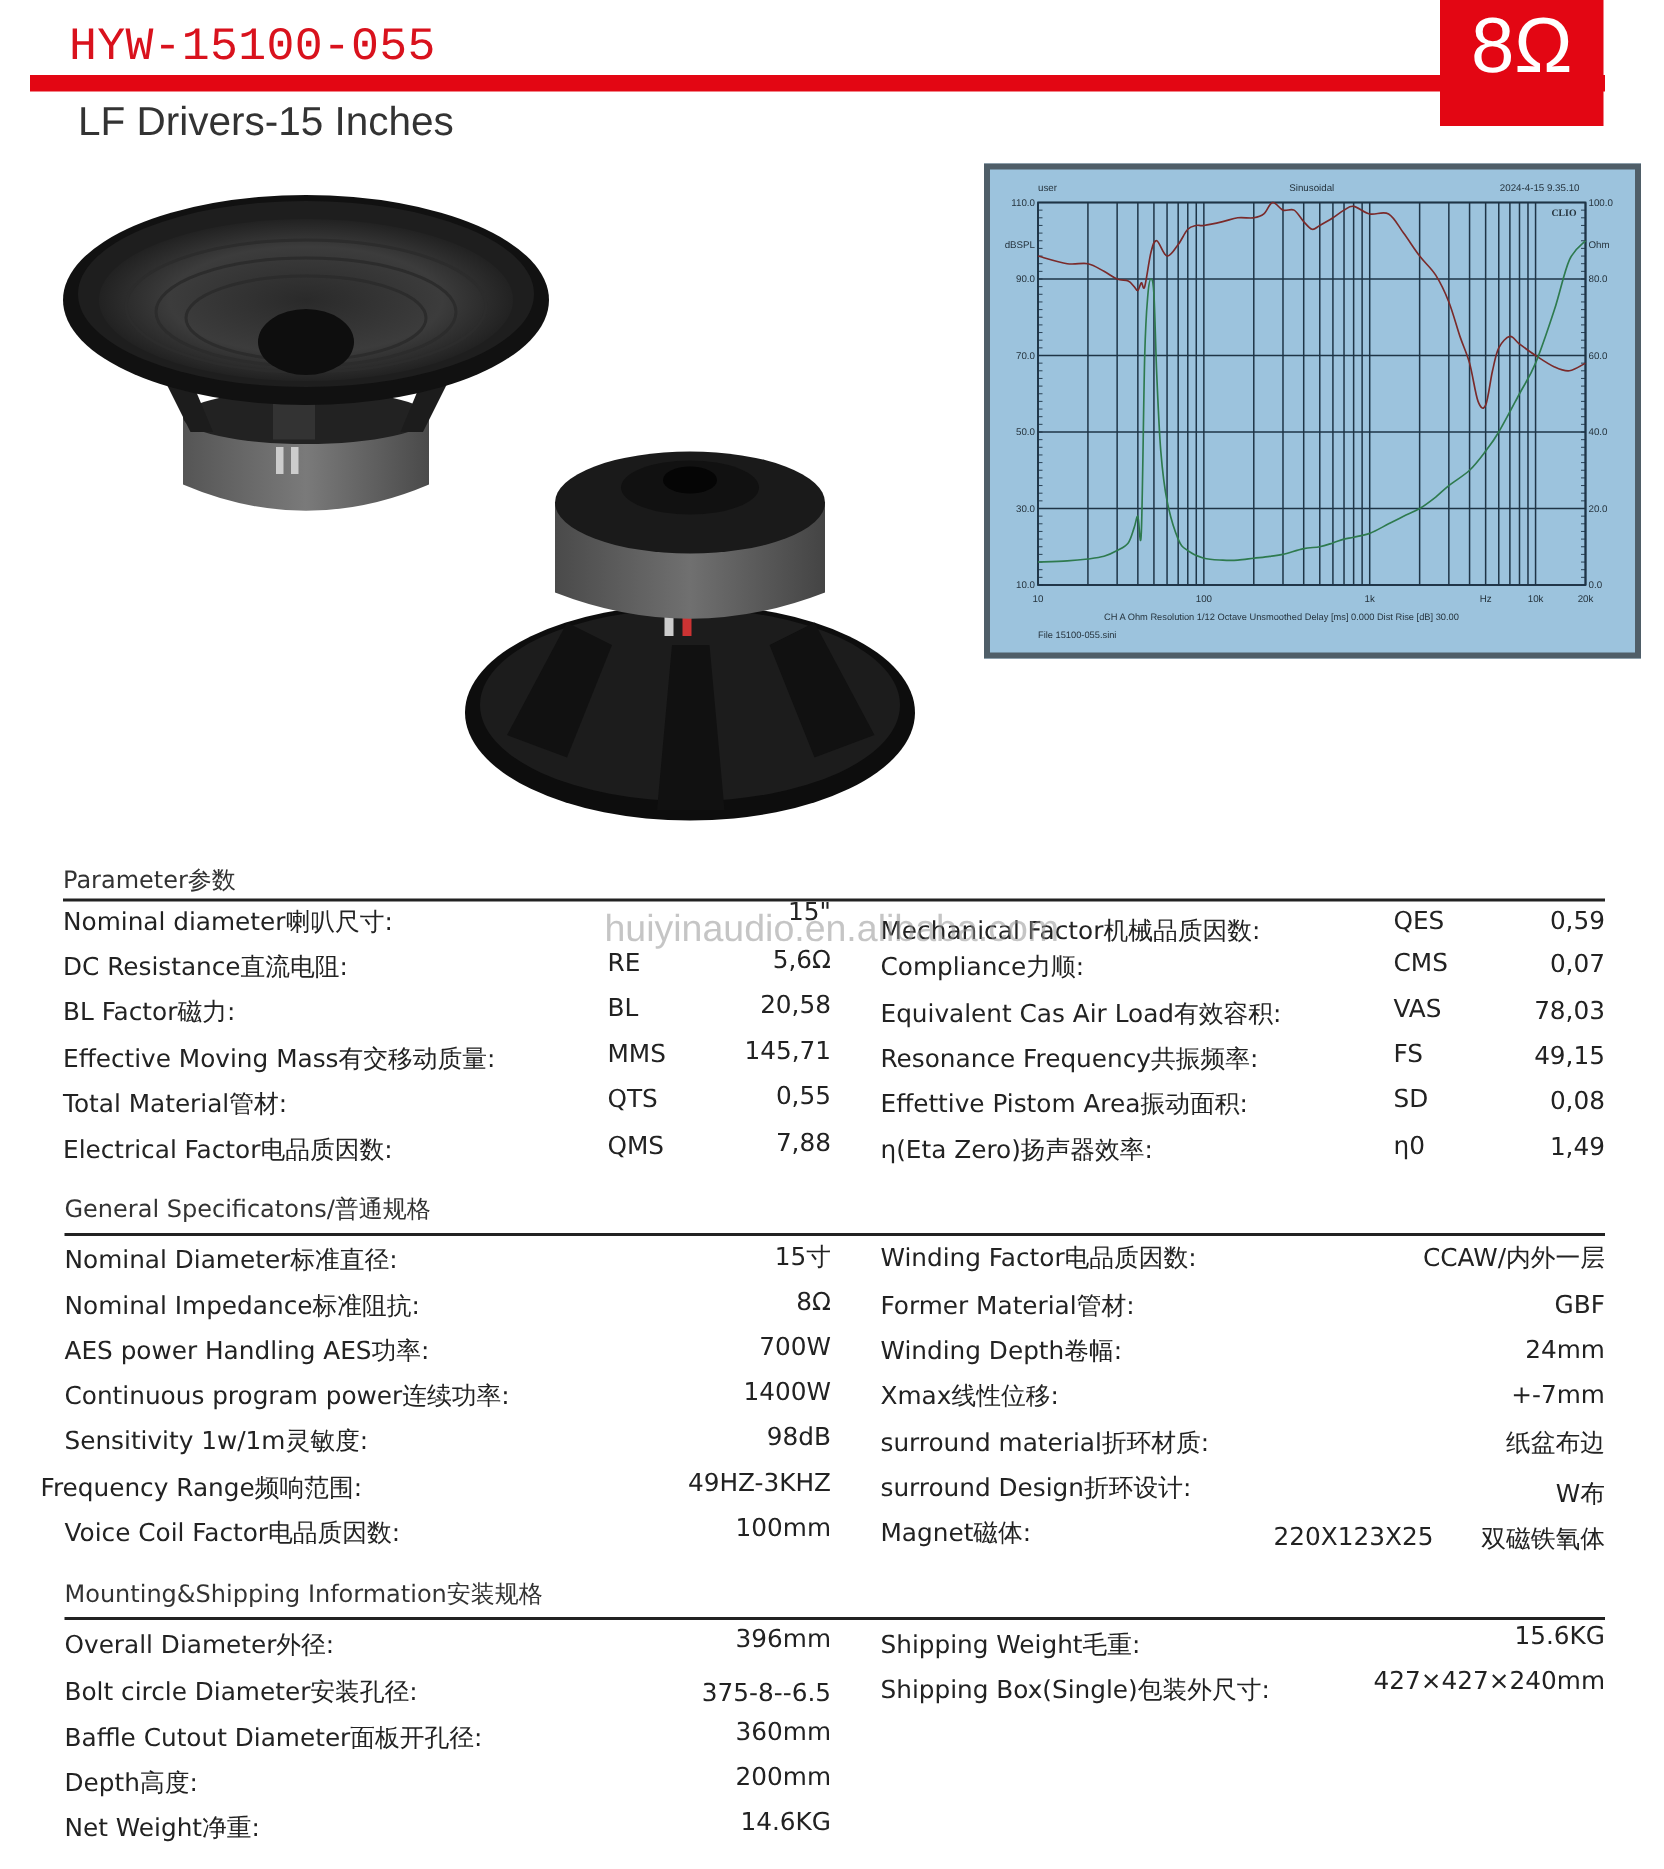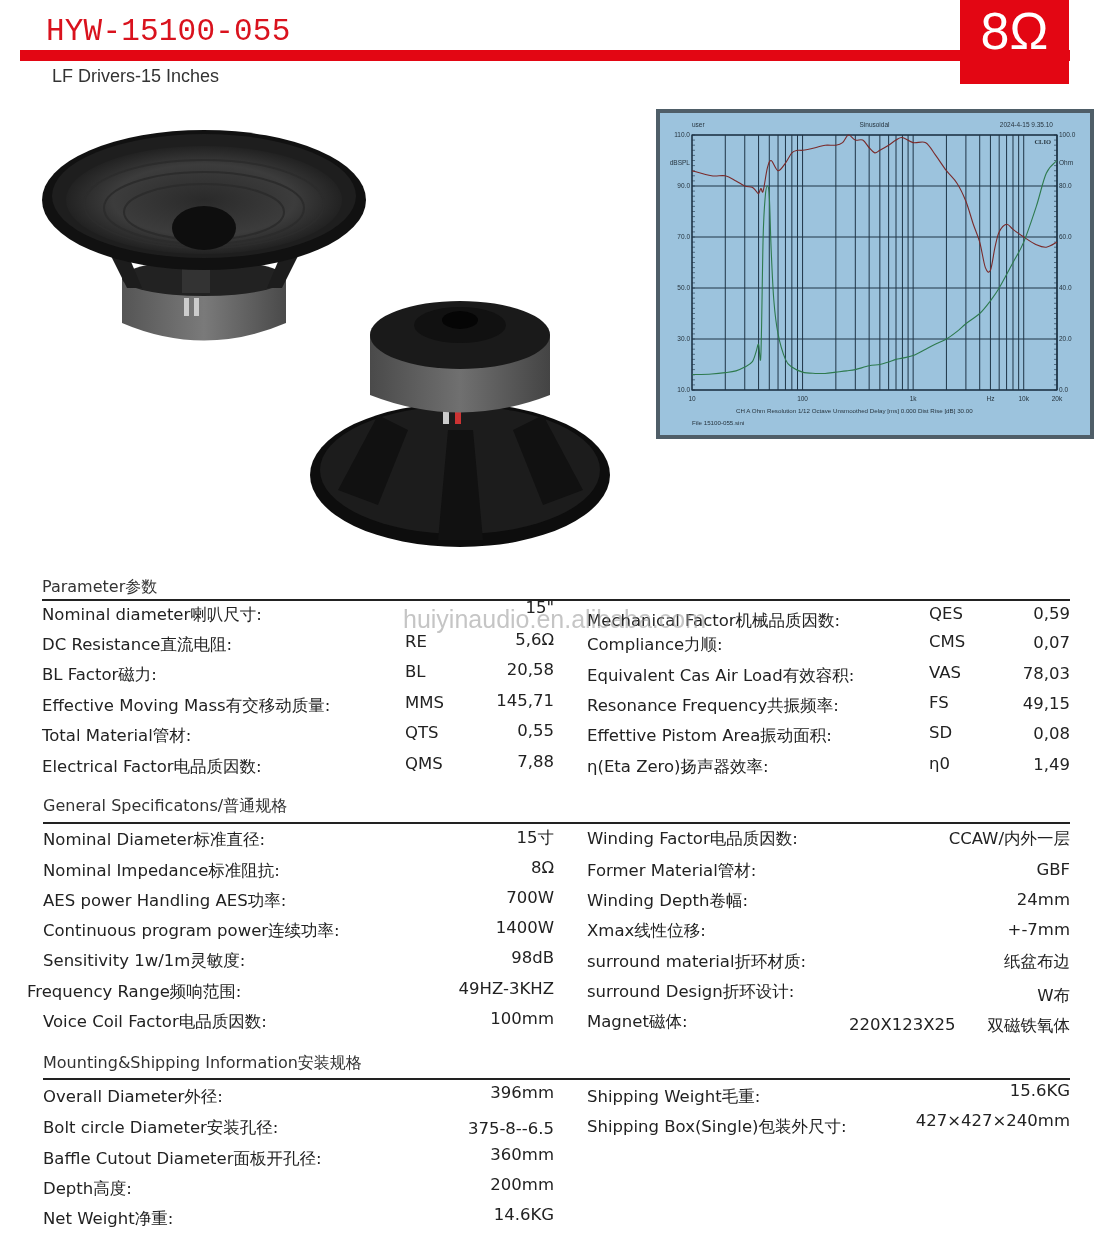--- a/index.html
+++ b/index.html
@@ -3,21 +3,21 @@
 <meta charset="utf-8">
 <style>
   * { box-sizing: border-box; margin: 0; padding: 0; }
   html, body { width: 1109px; height: 1246px; background: #ffffff; overflow: hidden; }
   body { position: relative; font-family: "DejaVu Sans", "Liberation Sans", sans-serif; color: #222; }
 
   
   .title { position: absolute; left: 46px; top: 14px; font-family: Liberation Mono, monospace; font-size: 31px; color: #d9121d; letter-spacing: 0.2px; }
   .red-line { position: absolute; left: 20px; top: 50px; width: 1050px; height: 11px; background: #e30613; }
   .ohm-badge { position: absolute; left: 960px; top: 0; width: 109px; height: 84px; background: #e30613; color: #fff; font-family: "Liberation Sans", sans-serif; font-size: 52px; text-align: center; line-height: 62px; }
-  .subtitle { position: absolute; left: 52px; top: 66px; font-family: "Liberation Sans", sans-serif; font-size: 18px; color: #333; }
+  .subtitle { position: absolute; left: 52px; top: 66px; font-family: "Liberation Sans", sans-serif; font-size: 27px; color: #333; }
 
   
   .speaker-front { position: absolute; left: 42px; top: 128px; width: 325px; height: 225px; }
   .speaker-back { position: absolute; left: 308px; top: 290px; width: 305px; height: 258px; }
 
   
   .graph { position: absolute; left: 656px; top: 109px; width: 438px; height: 330px; background: #9cc3dd; border: 4px solid #4f5e68; }
   .graph svg { position: absolute; left: -4px; top: -4px; }
 
   

